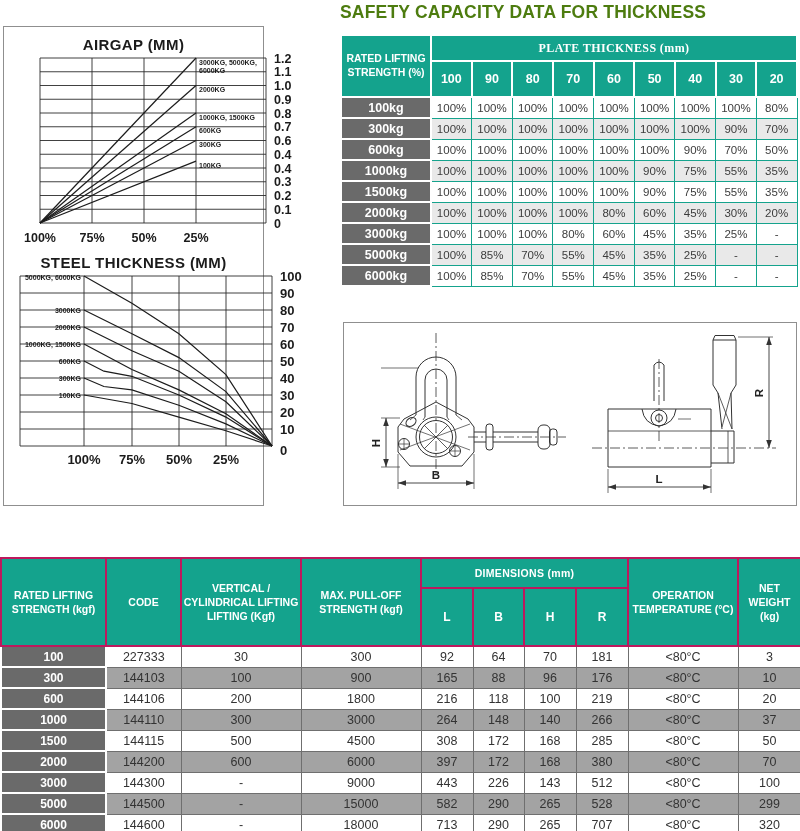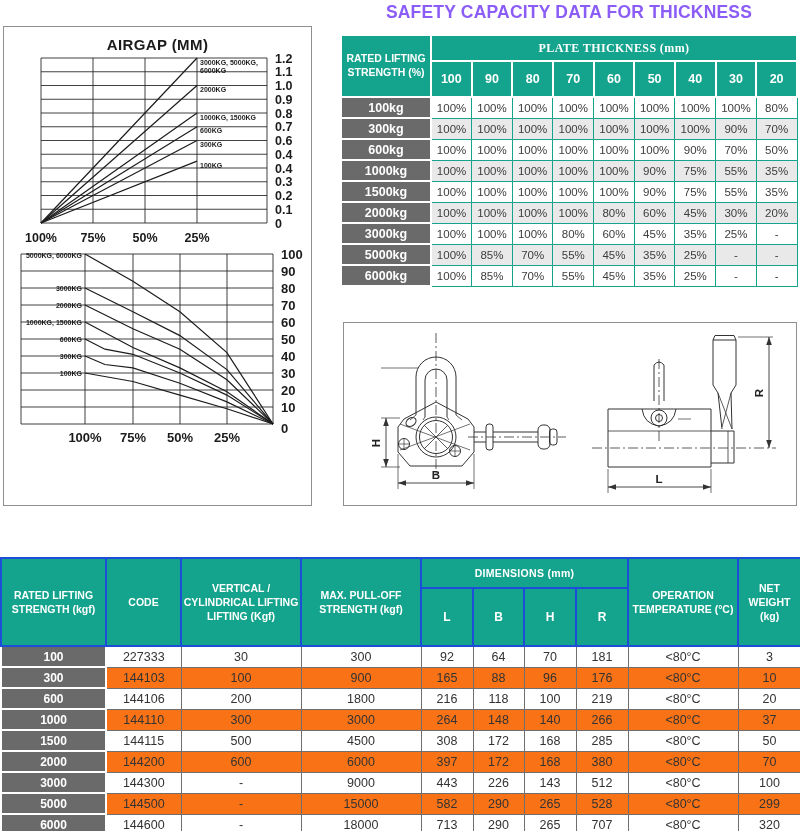--- a/index.html
+++ b/index.html
@@ -1,50 +1,50 @@
 <!DOCTYPE html>
 <html><head>
 <meta charset="utf-8">
 <style>
   html,body{margin:0;padding:0;}
   body{width:800px;height:831px;background:#ffffff;font-family:"Liberation Sans","DejaVu Sans",sans-serif;color:#222;}
   .page{position:relative;width:800px;height:831px;overflow:hidden;background:#fff;}
 
   
-  .charts-panel{position:absolute;left:3px;top:26px;width:309px;height:480px;border:1px solid #8f8f8f;box-sizing:border-box;background:#fff;}
+  .charts-panel{position:absolute;left:3px;top:26px;width:261px;height:480px;border:1px solid #8f8f8f;box-sizing:border-box;background:#fff;}
   .chart-title{text-align:center;font-weight:bold;font-size:15px;letter-spacing:.4px;color:#1b1b1b;}
   .chart-title.first{margin-top:9px;}
   .chart-title.second{margin-top:5px;}
   .chart-svg{display:block;margin:0 auto;}
   .chart-svg text{font-family:"Liberation Sans","DejaVu Sans",sans-serif;fill:#1b1b1b;}
 
   
-  .main-title{position:absolute;left:340px;top:2px;width:458px;margin:0;text-align:center;font-size:17.5px;font-weight:bold;color:#8b5cf6;letter-spacing:.2px;white-space:nowrap;}
+  .main-title{position:absolute;left:340px;top:2px;width:458px;margin:0;text-align:left;font-size:17.5px;font-weight:bold;color:#4d7c0f;letter-spacing:.2px;white-space:nowrap;}
 
   .safety-table{position:absolute;left:340px;top:34px;width:458px;border-collapse:collapse;table-layout:fixed;}
   .safety-table th,.safety-table td{padding:0;text-align:center;vertical-align:middle;overflow:hidden;}
   .teal-cell{background:#14a38d;color:#fff;font-weight:bold;border:2px solid #fff;}
   .safety-table .corner{font-size:10.5px;line-height:1.3;}
   .safety-table .group{font-size:12px;letter-spacing:.4px;height:24px;font-family:Liberation Serif, serif;}
   .safety-table .thick{font-size:12.5px;height:34px;}
   .safety-table td.lbl{background:#6a6a6a;color:#fff;font-weight:bold;font-size:12.5px;border:2px solid #fff;height:19px;}
   .safety-table td.val{border:1px solid #15a38d;font-size:11.5px;color:#3c3c3c;background:#fff;height:19px;}
   .safety-table tr.alt td.val{background:#e9e9e9;}
 
   .drawing-box{position:absolute;left:343px;top:322px;width:454px;height:184px;border:1px solid #8f8f8f;box-sizing:border-box;background:#fff;}
   .drawing-box svg text{font-family:"Liberation Sans","DejaVu Sans",sans-serif;fill:#222;}
 
   
   .spec-table{position:absolute;left:0;top:557px;width:800px;border-collapse:collapse;table-layout:fixed;}
-  .spec-table th{background:#14a38d;color:#fff;font-weight:bold;border:2px solid #1d4ed8;padding:2px 1px;font-size:10.5px;line-height:1.35;text-align:center;vertical-align:middle;}
+  .spec-table th{background:#14a38d;color:#fff;font-weight:bold;border:2px solid #be185d;padding:2px 1px;font-size:10.5px;line-height:1.35;text-align:center;vertical-align:middle;}
   .spec-table th.dimsub{font-size:12px;height:52px;}
   .spec-table th.dimtop{height:24px;letter-spacing:.3px;}
   .spec-table td{border:1px solid #6f6f6f;text-align:center;font-size:12.5px;color:#333;padding:0;height:19px;background:#fff;vertical-align:middle;}
   .spec-table td.lbl{background:#6a6a6a;color:#fff;font-weight:bold;border:2px solid #fff;font-size:12px;}
-  .spec-table tr.alt td{background:#f97316;}
+  .spec-table tr.alt td{background:#a3a3a3;}
   .spec-table tr.alt td.lbl{background:#6a6a6a;}
 </style>
 </head>
 <body>
 
 <div class="page">
 
   <div class="charts-panel">
     <div class="chart-title first">AIRGAP (MM)</div>
     <svg id="airgap-svg" class="chart-svg" width="306" height="196" viewBox="0 0 306 196">
@@ -94,20 +94,21 @@
         <text x="270" y="64.5" font-size="12.5" text-anchor="start" font-weight="bold">0.8</text>
         <text x="270" y="78.25" font-size="12.5" text-anchor="start" font-weight="bold">0.7</text>
         <text x="270" y="92" font-size="12.5" text-anchor="start" font-weight="bold">0.6</text>
         <text x="270" y="105.75" font-size="12.5" text-anchor="start" font-weight="bold">0.4</text>
         <text x="270" y="119.5" font-size="12.5" text-anchor="start" font-weight="bold">0.4</text>
         <text x="270" y="133.25" font-size="12.5" text-anchor="start" font-weight="bold">0.3</text>
         <text x="270" y="147" font-size="12.5" text-anchor="start" font-weight="bold">0.2</text>
         <text x="270" y="160.75" font-size="12.5" text-anchor="start" font-weight="bold">0.1</text>
         <text x="270" y="174.5" font-size="12.5" text-anchor="start" font-weight="bold">0</text>
       </svg>
+    <div class="chart-title second">STEEL THICKNESS (MM)</div>
     <svg id="steel-svg" class="chart-svg" width="306" height="213" viewBox="0 0 306 213">
         <g stroke="#2b2b2b" stroke-width="0.9" fill="none">
           <line x1="16" y1="5" x2="268" y2="5"></line>
           <line x1="16" y1="22" x2="268" y2="22"></line>
           <line x1="16" y1="39" x2="268" y2="39"></line>
           <line x1="16" y1="56" x2="268" y2="56"></line>
           <line x1="16" y1="73" x2="268" y2="73"></line>
           <line x1="16" y1="90" x2="268" y2="90"></line>
           <line x1="16" y1="107" x2="268" y2="107"></line>
           <line x1="16" y1="124" x2="268" y2="124"></line>

